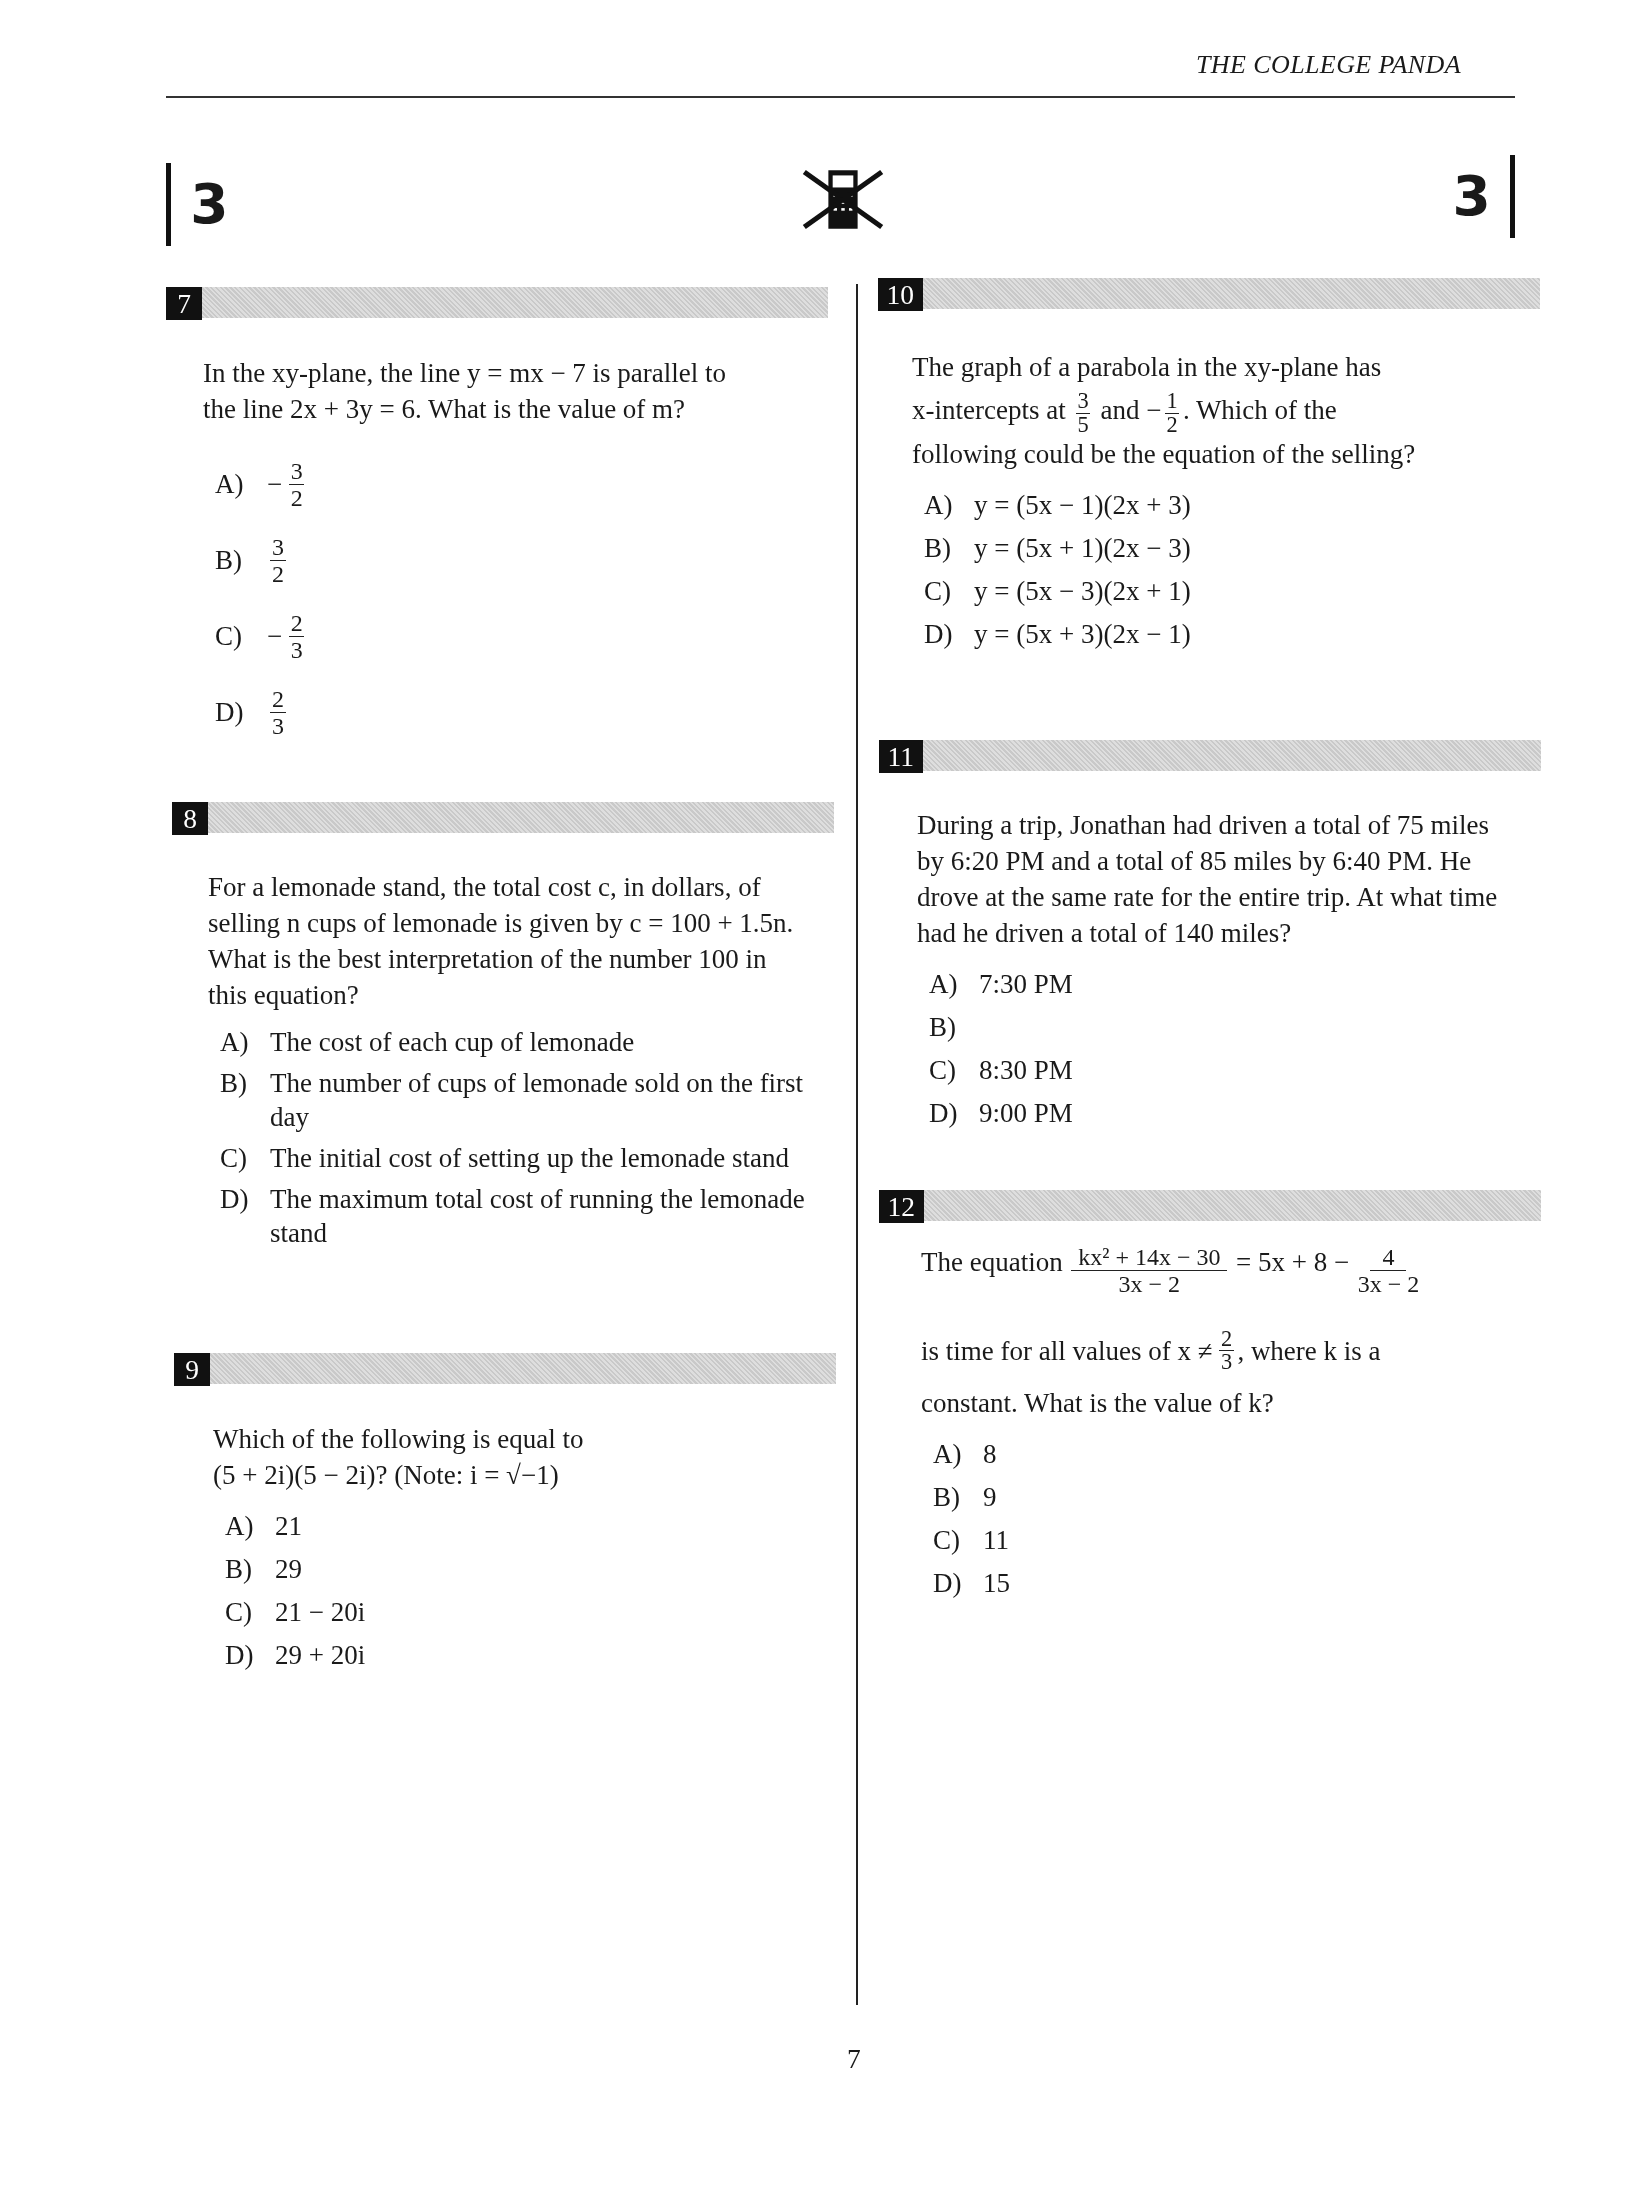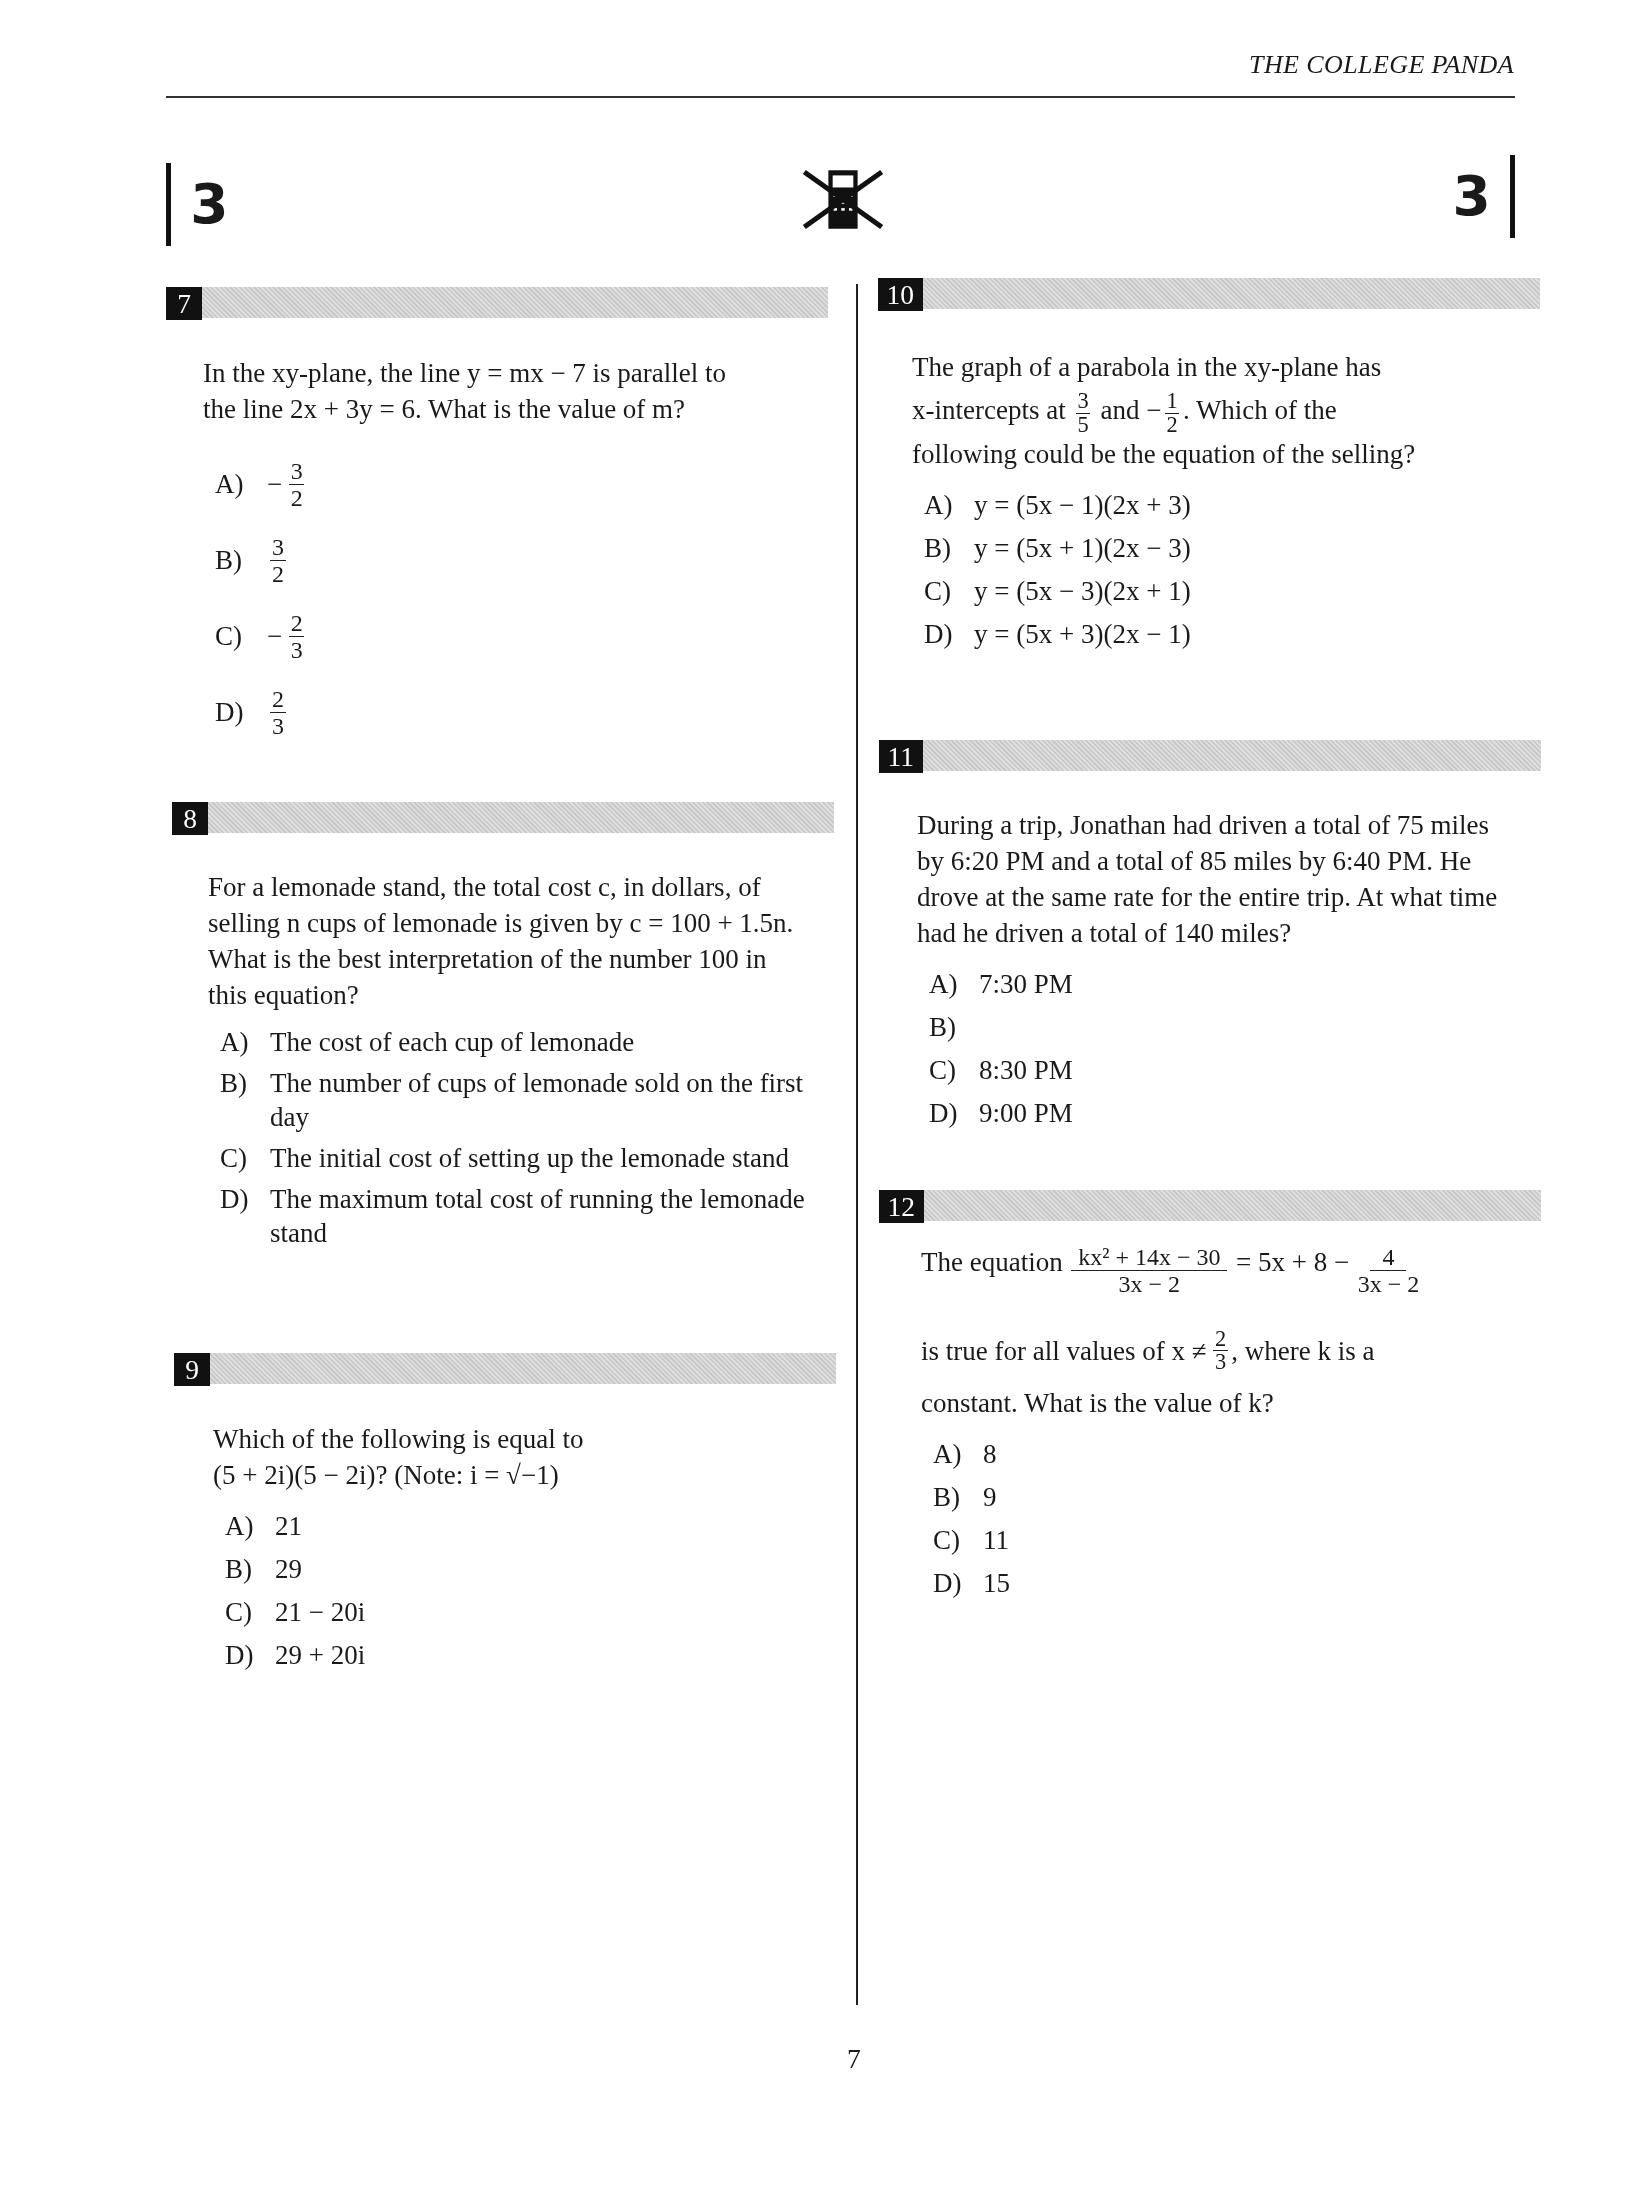--- a/index.html
+++ b/index.html
@@ -1,21 +1,21 @@
 <!DOCTYPE html>
 <html style="font-size:13.8px"><head>
 <meta charset="utf-8">
 <style>
   html, body { margin: 0; padding: 0; background: #ffffff; }
   body {
     width: 1644px; height: 2203px; position: relative; overflow: hidden;
     font-family: "Liberation Serif", "DejaVu Serif", serif; color: #1a1a1a;
   }
   .running-head {
-    position: absolute; left: 1196px; top: 50px; width: 318px; text-align: right;
+    position: absolute; left: 1196px; top: 50px; width: 318px; text-align: left;
     font-style: italic; font-size: 26px; letter-spacing: 0.4px;
   }
   .head-rule {
     position: absolute; left: 166px; top: 96px; width: 1349px; height: 1.7px; background: #333;
   }
   .section-left { position: absolute; left: 166px; top: 163px; display: flex; align-items: center; }
   .section-left .bar { width: 5.2px; height: 83px; background: #111; margin-right: 19px; }
   .section-right { position: absolute; right: 129px; top: 155px; display: flex; align-items: center; }
   .section-right .bar { width: 5.2px; height: 83px; background: #111; margin-left: 19px; }
   .section-num { font-family: "DejaVu Sans", sans-serif; font-weight: bold; font-size: 55px; line-height: 1; }
@@ -248,21 +248,21 @@
         <span class="num" style="padding:0 6.9px;">kx² + 14x − 30</span>
         <span class="den">3x − 2</span>
       </span>
     <span>= 5x + 8 −</span>
     <span class="frac" style="margin-left:6.9px;">
         <span class="num" style="padding:0 12px;">4</span>
         <span class="den">3x − 2</span>
       </span>
   </p>
   <p style="display:flex; align-items:center; height:69px;">
-    <span>is true for all values of x ≠</span>
+    <span>is time for all values of x ≠</span>
     <span class="frac small" style="margin-left:6.9px;">
         <span class="num">2</span>
         <span class="den">3</span>
       </span>
     <span>, where k is a</span>
   </p>
   <p>constant. What is the value of k?</p>
   <div class="choices">
     <div class="choice">
         <span class="lbl">A)</span>

